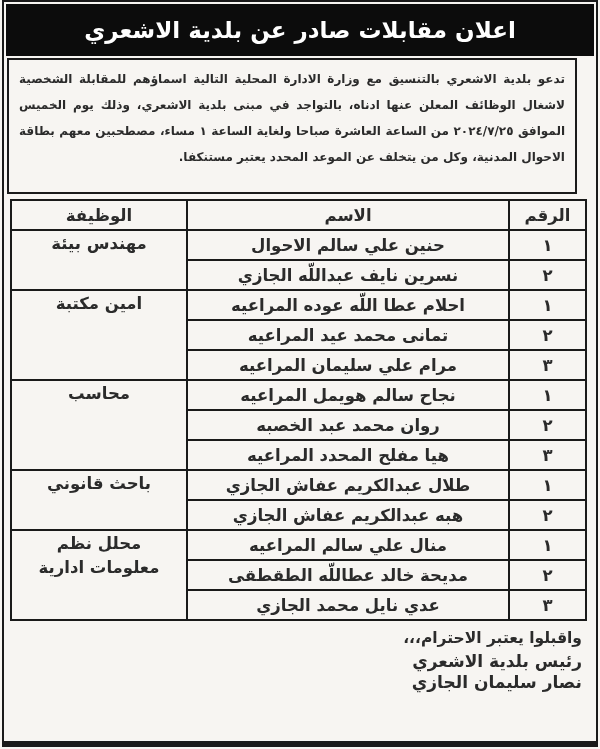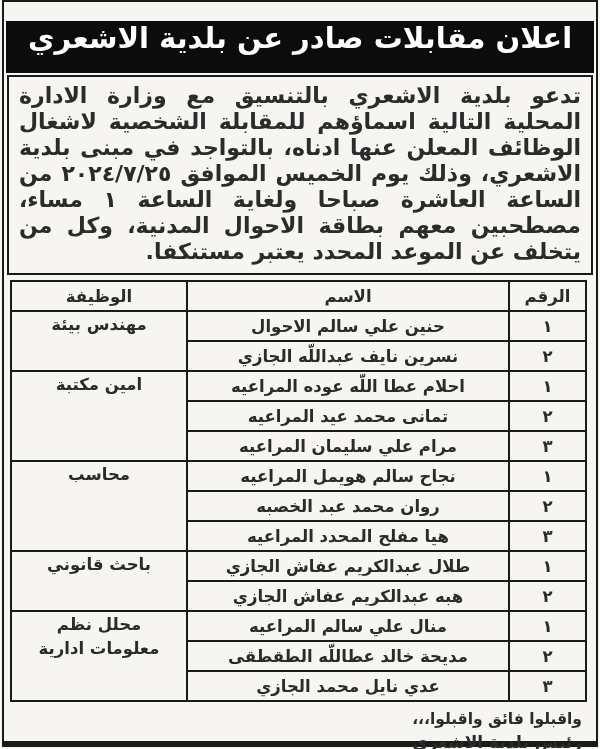--- a/index.html
+++ b/index.html
@@ -20,33 +20,33 @@
     overflow:hidden;
   }
   .frame{
     position:absolute;left:2px;right:2px;top:0;bottom:2px;
     border:2px solid var(--border);
     border-bottom-width:6px;
     background:var(--paper);
     direction:rtl;
   }
   .title-bar{
-    margin:19px 2px 0 2px;
+    margin:2px 2px 0 2px;
     height:52px;
     background:var(--title-bg);
     color:var(--title-fg);
-    display:flex;align-items:flex-start;justify-content:center;
-    font-size:29px;font-weight:700;
+    display:flex;align-items:center;justify-content:center;
+    font-size:23px;font-weight:700;
     letter-spacing:0;
   }
   .intro-box{
-    margin:2px 3px 0 3px;
+    margin:2px 19px 0 3px;
     border:2px solid var(--border);
     padding:6px 10px 8px 10px;
-    font-size:22px;font-weight:700;
+    font-size:12px;font-weight:700;
     line-height:26px;
     text-align:justify;
     min-height:136px;
   }
   table.roster{
     border-collapse:collapse;
     margin:5px 9px 0 9px;
     width:calc(100% - 18px);
     table-layout:fixed;
   }
@@ -157,20 +157,20 @@
           <td class="name">مديحة خالد عطاللّه الطقطقى</td>
         </tr>
         <tr>
           <td class="num">٣</td>
           <td class="name">عدي نايل محمد الجازي</td>
         </tr>
       </tbody>
   </table>
 
   <div class="footer">
-    <div class="closing">واقبلوا فائق واقبلوا،،،</div>
+    <div class="closing">واقبلوا يعتبر الاحترام،،،</div>
     <div class="sig">
       <div>رئيس بلدية الاشعري</div>
       <div>نصار سليمان الجازي</div>
     </div>
   </div>
 
 </div>
 
 </body></html>

